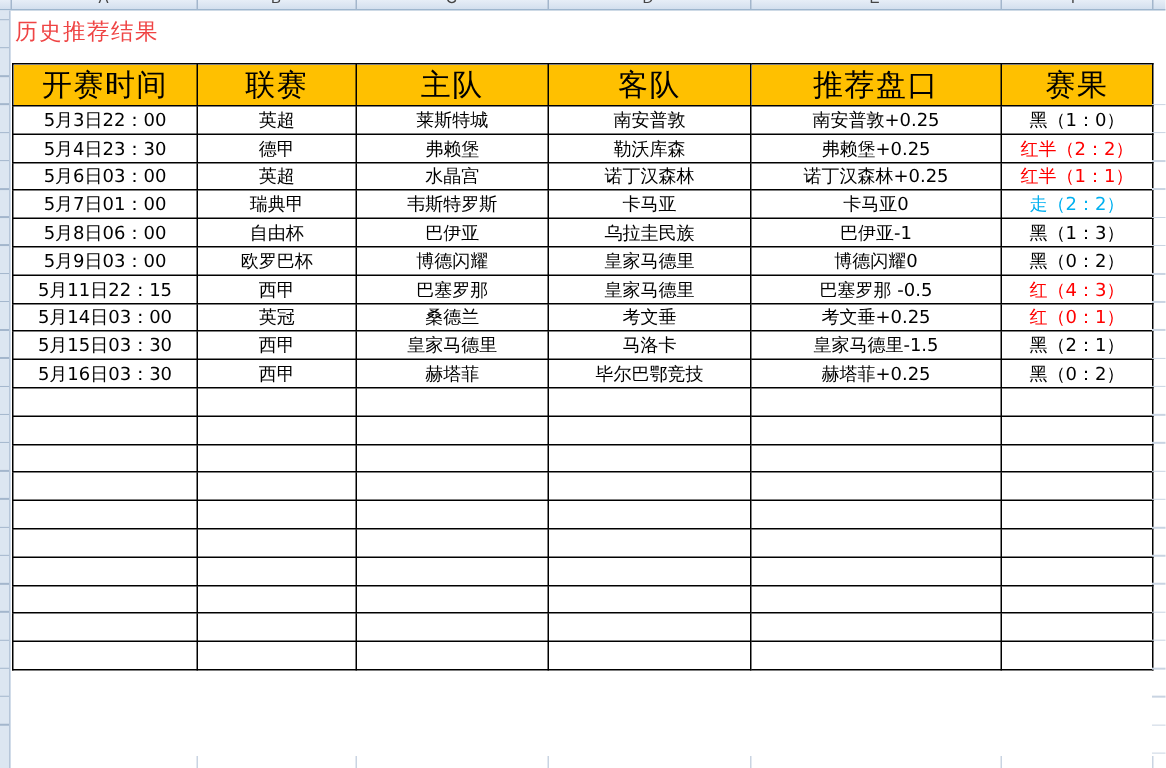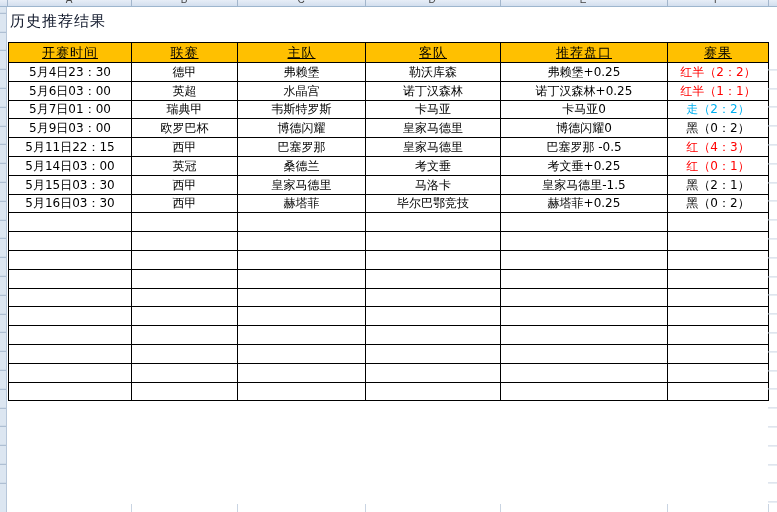--- a/index.html
+++ b/index.html
@@ -41,21 +41,21 @@
       repeating-linear-gradient(to bottom,
         transparent 0px,transparent 17.8px,
         var(--strip-line) 17.8px,var(--strip-line) 18.8px),
       var(--strip-bg);
     background-position:0 -12.2px,0 0;
     border-right:1px solid #B6C6D9;
   }
   
   .sheet-title{
     position:absolute;left:10px;top:12px;
-    font-size:15px;line-height:18px;color:#0f172a;
+    font-size:15px;line-height:18px;color:#ef4444;
     letter-spacing:1px;white-space:nowrap;
   }
   
   table.rec{
     position:absolute;left:8px;top:42px;
     width:760px;
     border-collapse:collapse;table-layout:fixed;
     background:#FFFFFF;
   }
   table.rec col.c1{width:123px}
@@ -66,23 +66,22 @@
   table.rec col.c6{width:101px}
   table.rec th,table.rec td{
     border:1px solid #000;
     text-align:center;vertical-align:middle;
     white-space:nowrap;overflow:hidden;
     padding:0;
   }
   table.rec th{
     height:20px;
     background:var(--header-bg);
-    font-size:13px;font-weight:normal;
+    font-size:20px;font-weight:normal;
     letter-spacing:1px;
-    text-decoration:underline;
   }
   table.rec td{
     height:18.8px;
     font-size:12px;line-height:1;
   }
   td.res-red{color:var(--result-red);margin-top:48px;}
   td.res-blue{color:var(--result-blue);}
   td.res-black{color:var(--result-black);}
   
   .grid-right{
@@ -134,20 +133,28 @@
       <th>开赛时间</th>
       <th>联赛</th>
       <th>主队</th>
       <th>客队</th>
       <th>推荐盘口</th>
       <th>赛果</th>
     </tr>
   </thead>
   <tbody>
       <tr>
+        <td>5月3日22：00</td>
+        <td>英超</td>
+        <td>莱斯特城</td>
+        <td>南安普敦</td>
+        <td>南安普敦+0.25</td>
+        <td class="res-black">黑（1：0）</td>
+      </tr>
+      <tr>
         <td>5月4日23：30</td>
         <td>德甲</td>
         <td>弗赖堡</td>
         <td>勒沃库森</td>
         <td>弗赖堡+0.25</td>
         <td class="res-red">红半（2：2）</td>
       </tr>
       <tr>
         <td>5月6日03：00</td>
         <td>英超</td>
@@ -156,20 +163,28 @@
         <td>诺丁汉森林+0.25</td>
         <td class="res-red">红半（1：1）</td>
       </tr>
       <tr>
         <td>5月7日01：00</td>
         <td>瑞典甲</td>
         <td>韦斯特罗斯</td>
         <td>卡马亚</td>
         <td>卡马亚0</td>
         <td class="res-blue">走（2：2）</td>
+      </tr>
+      <tr>
+        <td>5月8日06：00</td>
+        <td>自由杯</td>
+        <td>巴伊亚</td>
+        <td>乌拉圭民族</td>
+        <td>巴伊亚-1</td>
+        <td class="res-black">黑（1：3）</td>
       </tr>
       <tr>
         <td>5月9日03：00</td>
         <td>欧罗巴杯</td>
         <td>博德闪耀</td>
         <td>皇家马德里</td>
         <td>博德闪耀0</td>
         <td class="res-black">黑（0：2）</td>
       </tr>
       <tr>

